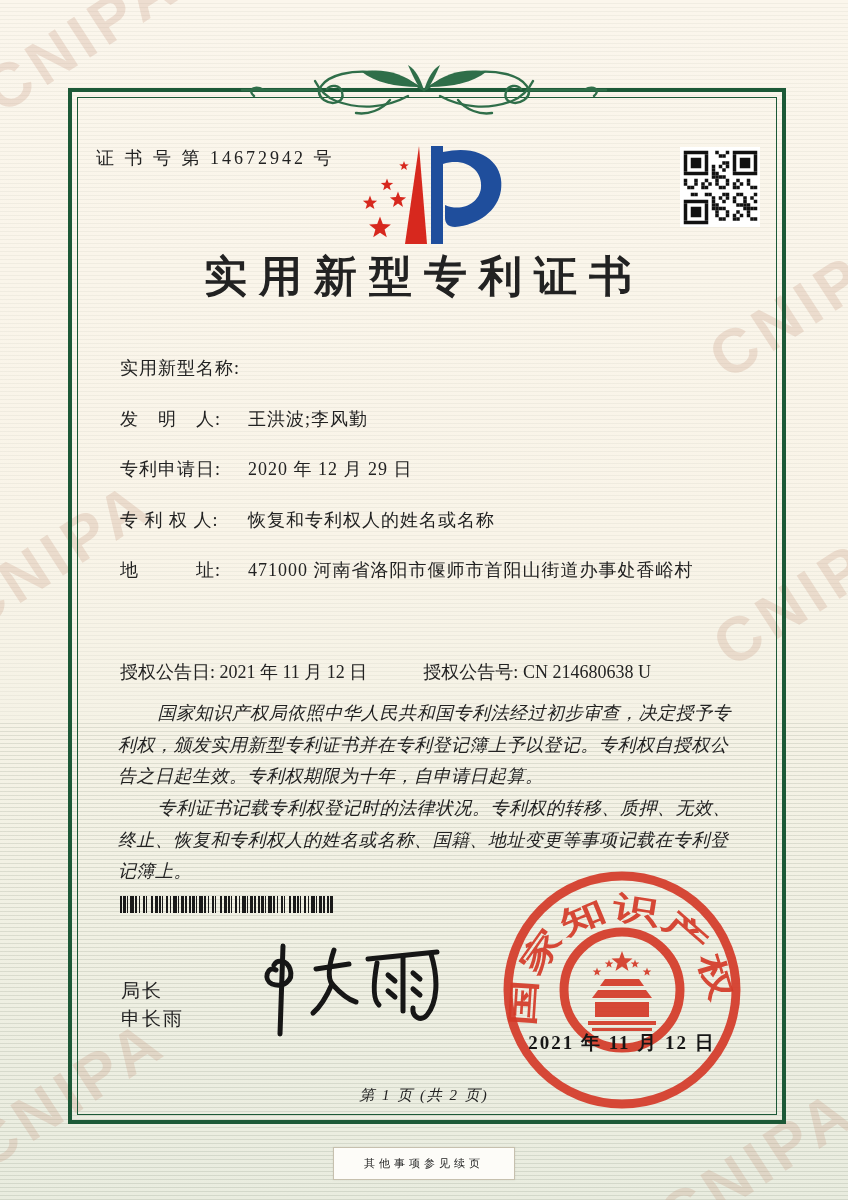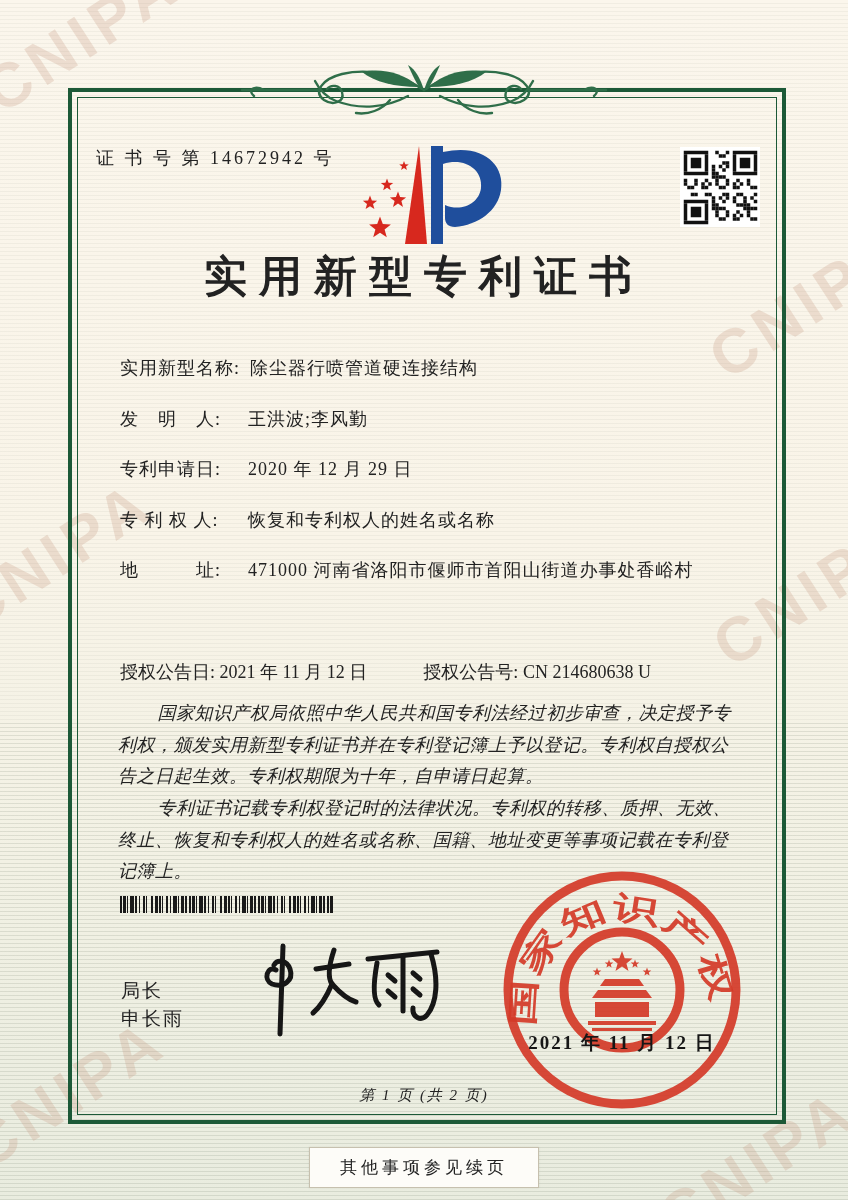--- a/index.html
+++ b/index.html
@@ -61,21 +61,21 @@
     position:absolute; left:500px; top:1030px; width:244px; text-align:center;
     font-size:19px; letter-spacing:2px; color:#161616; font-weight:bold;
   }
   .footer-page{
     position:absolute; top:1086px; left:0; width:100%; text-align:center;
     font-size:15px; letter-spacing:2px;font-style:italic;
   }
   .continuation{
     position:absolute; left:50%; transform:translateX(-50%); top:1147px;
     background:#fdfcf8; border:1px solid #c6c0ae; padding:8px 30px;
-    font-size:17px; letter-spacing:4px; box-shadow:0 0 2px rgba(0,0,0,0.08);
+    font-size:11px; letter-spacing:4px; box-shadow:0 0 2px rgba(0,0,0,0.08);
   }
 </style>
 </head>
 <body>
 
 <div class="page">
 
   <div class="texture"></div>
   <div class="texture lower"></div>
 
@@ -229,21 +229,20 @@
         <rect x="71.75" y="57.75" width="3.5" height="3.5"></rect>
         <rect x="71.75" y="68.25" width="3.5" height="3.5"></rect>
       </g>
   </svg>
 
   <div class="doc-title">实用新型专利证书</div>
 
   <div class="fields">
     <div class="field-row">
       <span class="field-label">实用新型名称:</span>
-      <span class="field-value">除尘器行喷管道硬连接结构</span>
     </div>
     <div class="field-row">
       <span class="field-label">发　明　人:</span>
       <span class="field-value">王洪波;李风勤</span>
     </div>
     <div class="field-row">
       <span class="field-label">专利申请日:</span>
       <span class="field-value">2020 年 12 月 29 日</span>
     </div>
     <div class="field-row">

